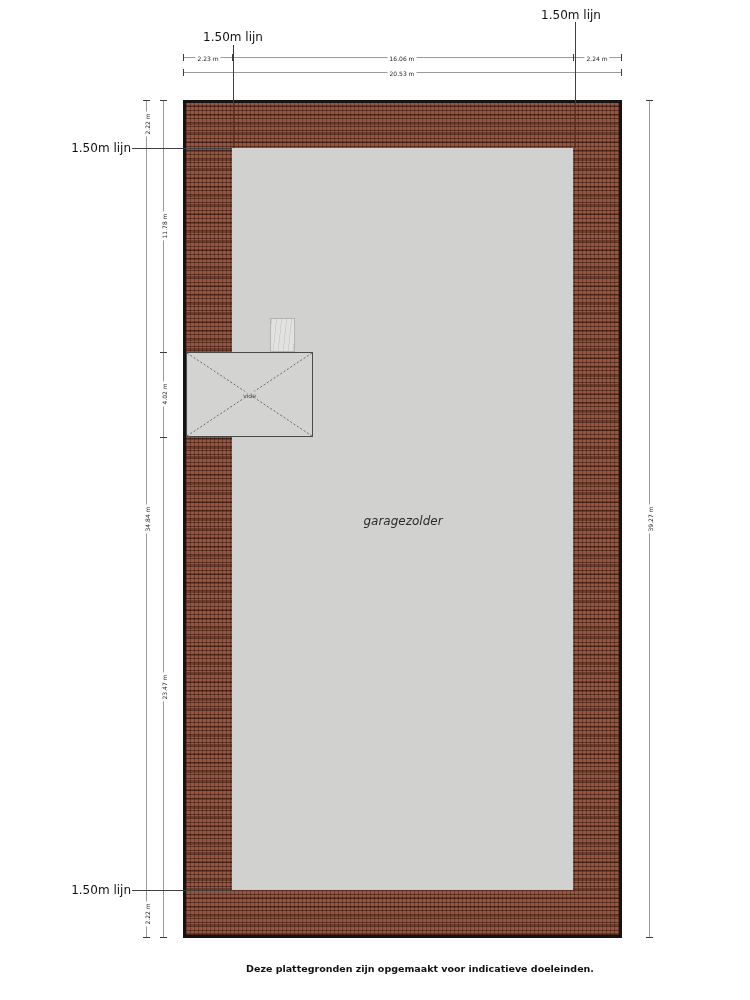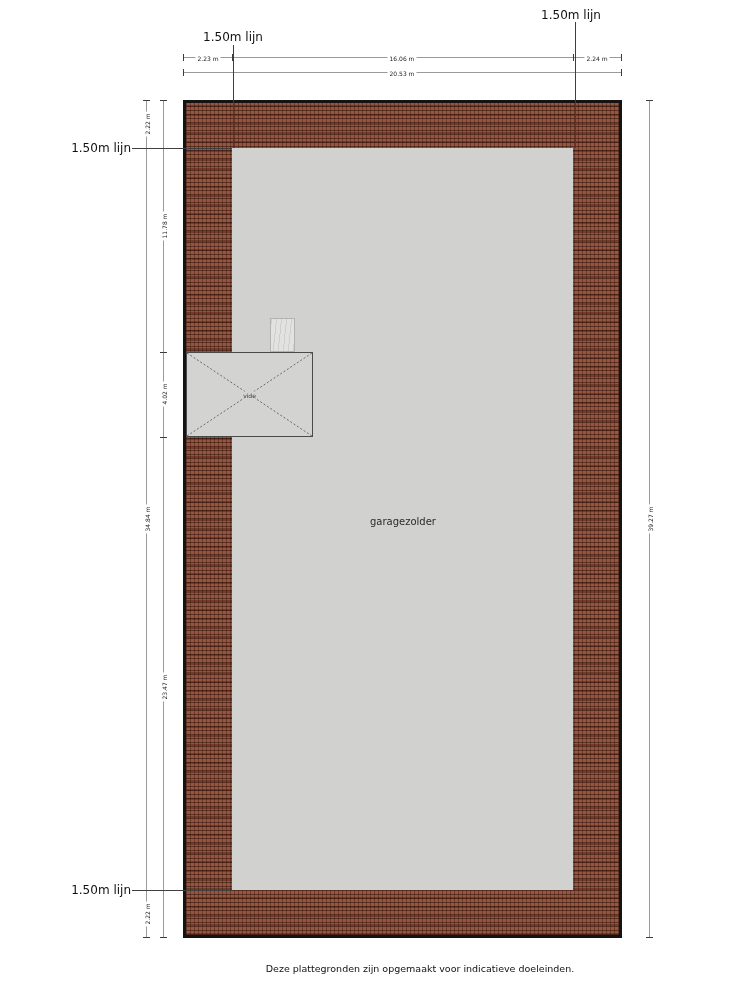--- a/index.html
+++ b/index.html
@@ -32,25 +32,25 @@
   .tick-v{position:absolute;width:1px;height:7px;background:#3c3c3c;top:-3px;}
   .tick-h{position:absolute;height:1px;width:7px;background:#3c3c3c;left:-3px;}
 
   .dim-label{position:absolute;font-size:6px;line-height:7px;color:#222;background:#ffffff;
     padding:0 2px;white-space:nowrap;transform:translate(-50%,-50%);}
   .dim-label.rot{transform:translate(-50%,-50%) rotate(-90deg);}
 
   
   .lline{background:#3f3f3f;}
   .lijn-label{position:absolute;font-size:12px;color:#111;white-space:nowrap;}
-  .center-label{position:absolute;font-size:10px;color:#2b2b2b;transform:translate(-50%,-50%);white-space:nowrap;}
+  .center-label{position:absolute;font-size:12px;color:#2b2b2b;transform:translate(-50%,-50%);white-space:nowrap;font-style:italic;}
 
   
   #footer{left:90px;top:963px;width:660px;text-align:center;
-    font-size:9.5px;font-weight:normal;color:#111;line-height:11.5px;}
+    font-size:9.5px;font-weight:bold;color:#111;line-height:11.5px;}
 </style>
 </head>
 <body>
 
 <div id="canvas">
 
   <div id="building" class="abs"></div>
 
   <div id="floor" class="abs"></div>
 

